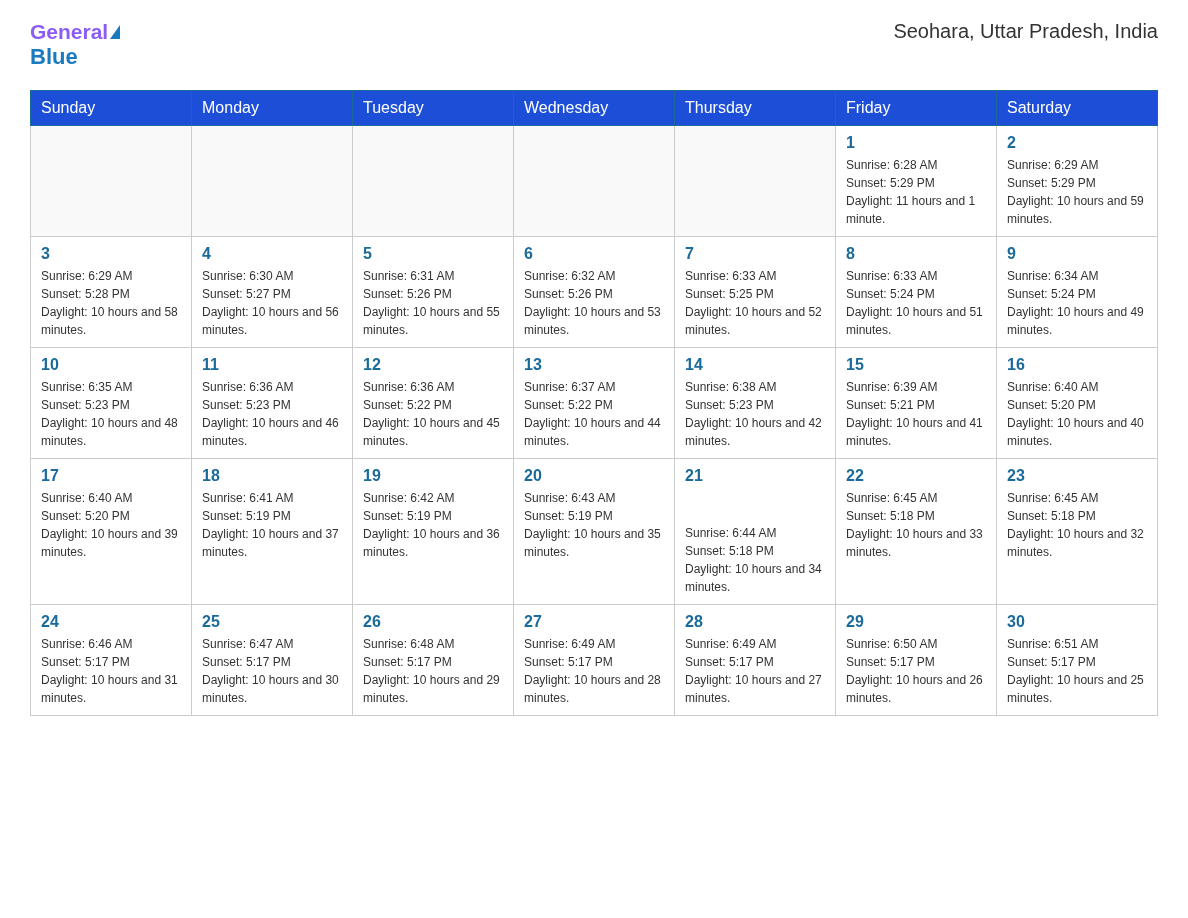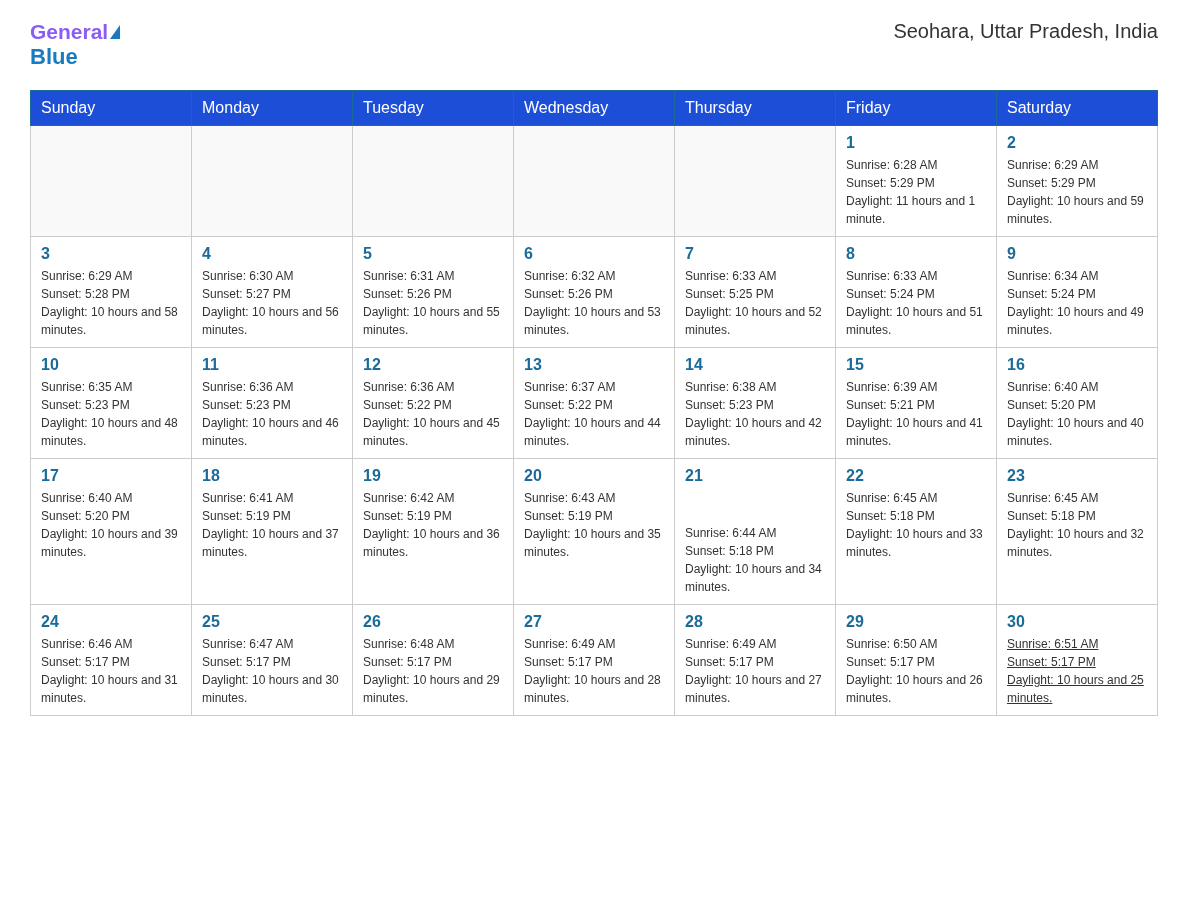--- a/index.html
+++ b/index.html
@@ -304,19 +304,19 @@
 Daylight: 10 hours and 27 minutes.</div>
         </td>
         <td>
           <span class="day-number">29</span>
           <div class="day-info" style="white-space: pre-line;">Sunrise: 6:50 AM
 Sunset: 5:17 PM
 Daylight: 10 hours and 26 minutes.</div>
         </td>
         <td>
           <span class="day-number">30</span>
-          <div class="day-info" style="white-space: pre-line; text-decoration: underline;">Sunrise: 6:51 AM
+          <div class="day-info" style="white-space: pre-line;">Sunrise: 6:51 AM
 Sunset: 5:17 PM
 Daylight: 10 hours and 25 minutes.</div>
         </td>
       </tr>
     </tbody>
 </table>
 
 </body></html>

